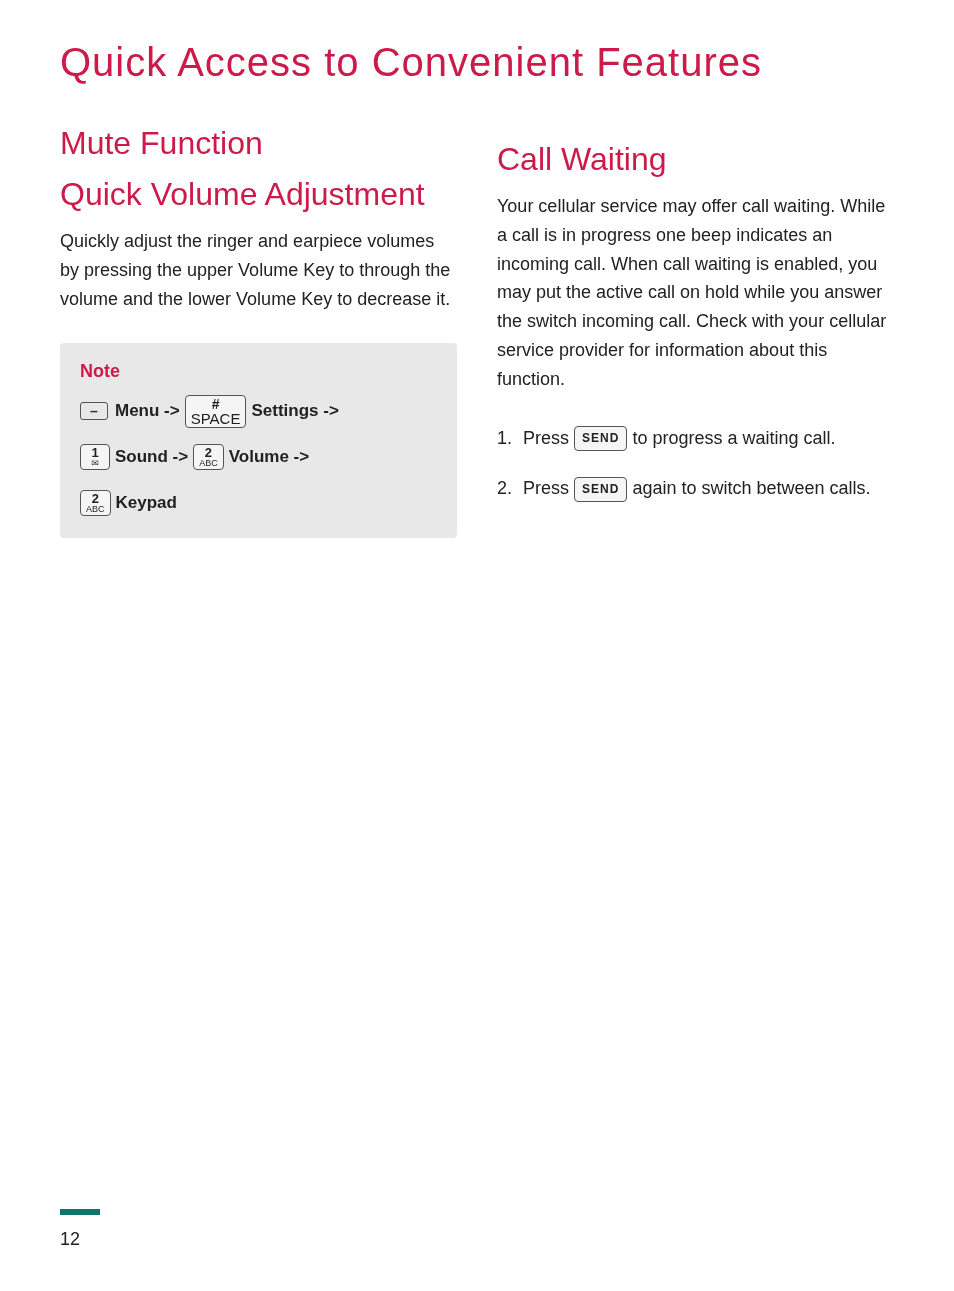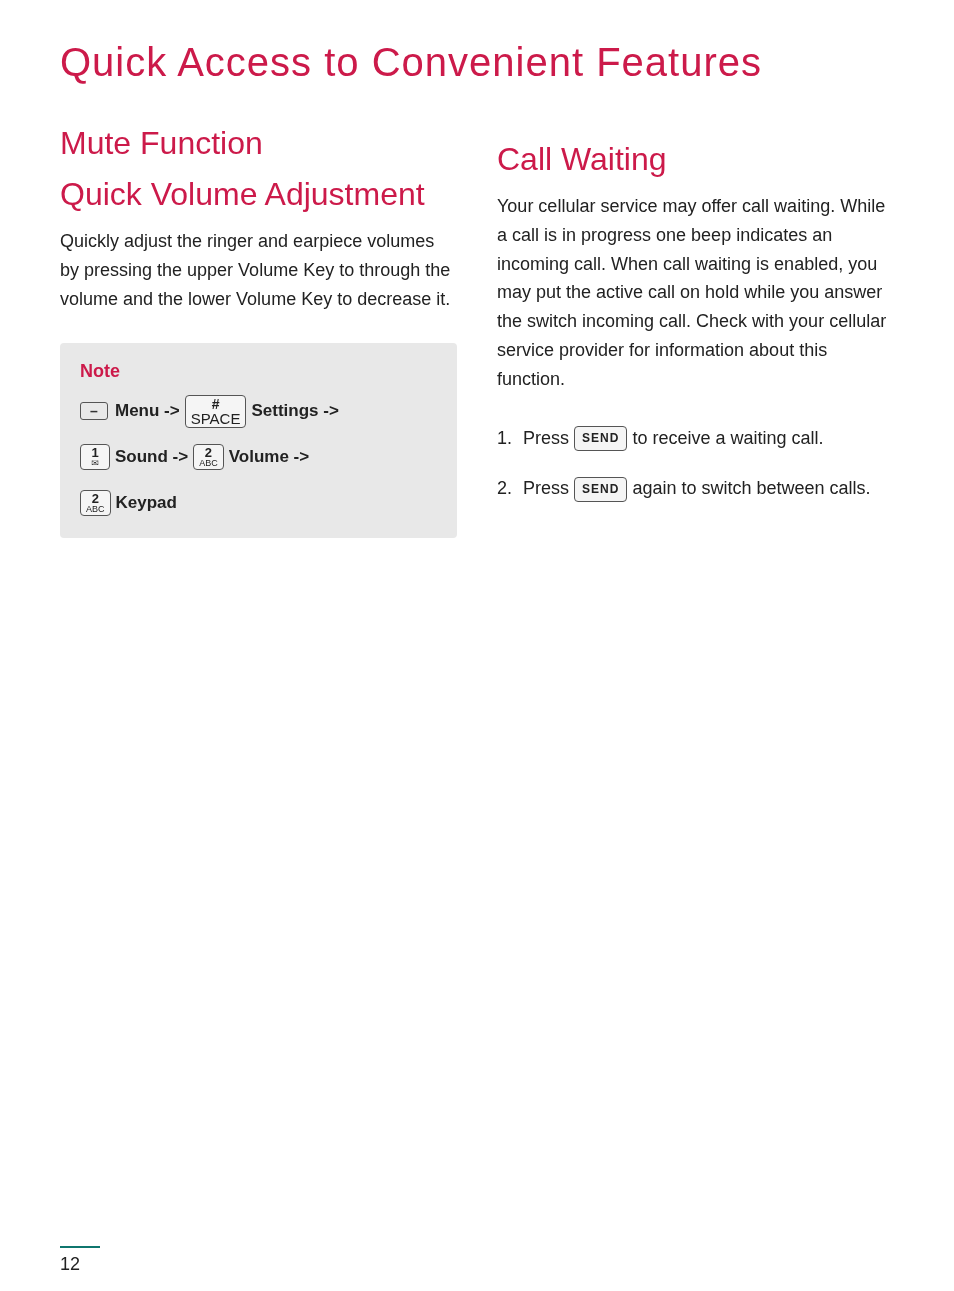--- a/index.html
+++ b/index.html
@@ -197,26 +197,26 @@
       font-size: 18px;
       min-width: 18px;
     }
 
     .list-content {
       display: inline;
     }
 
     .page-number {
       position: absolute;
-      bottom: 16px;
+      bottom: 41px;
       left: 60px;
       font-size: 18px;
       color: #222;
-      border-top: 2px solid #0f766e;
-      padding-top: 6px;
+      border-top: 6px solid #0f766e;
+      padding-top: 14px;
       width: 40px;
       text-align: left;
     }
   </style>
 </head>
 <body>
 
 <h1 class="page-title">Quick Access to Convenient Features</h1>
 
 <div class="two-col">
@@ -273,21 +273,21 @@
     <h2 class="section-heading">Call Waiting</h2>
 
     <p class="section-body">Your cellular service may offer call waiting. While a call is in progress one beep indicates an incoming call. When call waiting is enabled, you may put the active call on hold while you answer the switch incoming call. Check with your cellular service provider for information about this function.</p>
 
     <ul class="call-waiting-list">
       <li>
         <span class="list-num">1.</span>
         <span class="list-content">
           <span>Press</span>
           <span class="send-btn">SEND</span>
-          <span>to receive a waiting call.</span>
+          <span>to progress a waiting call.</span>
         </span>
       </li>
       <li>
         <span class="list-num">2.</span>
         <span class="list-content">
           <span>Press</span>
           <span class="send-btn">SEND</span>
           <span>again to switch between calls.</span>
         </span>
       </li>

